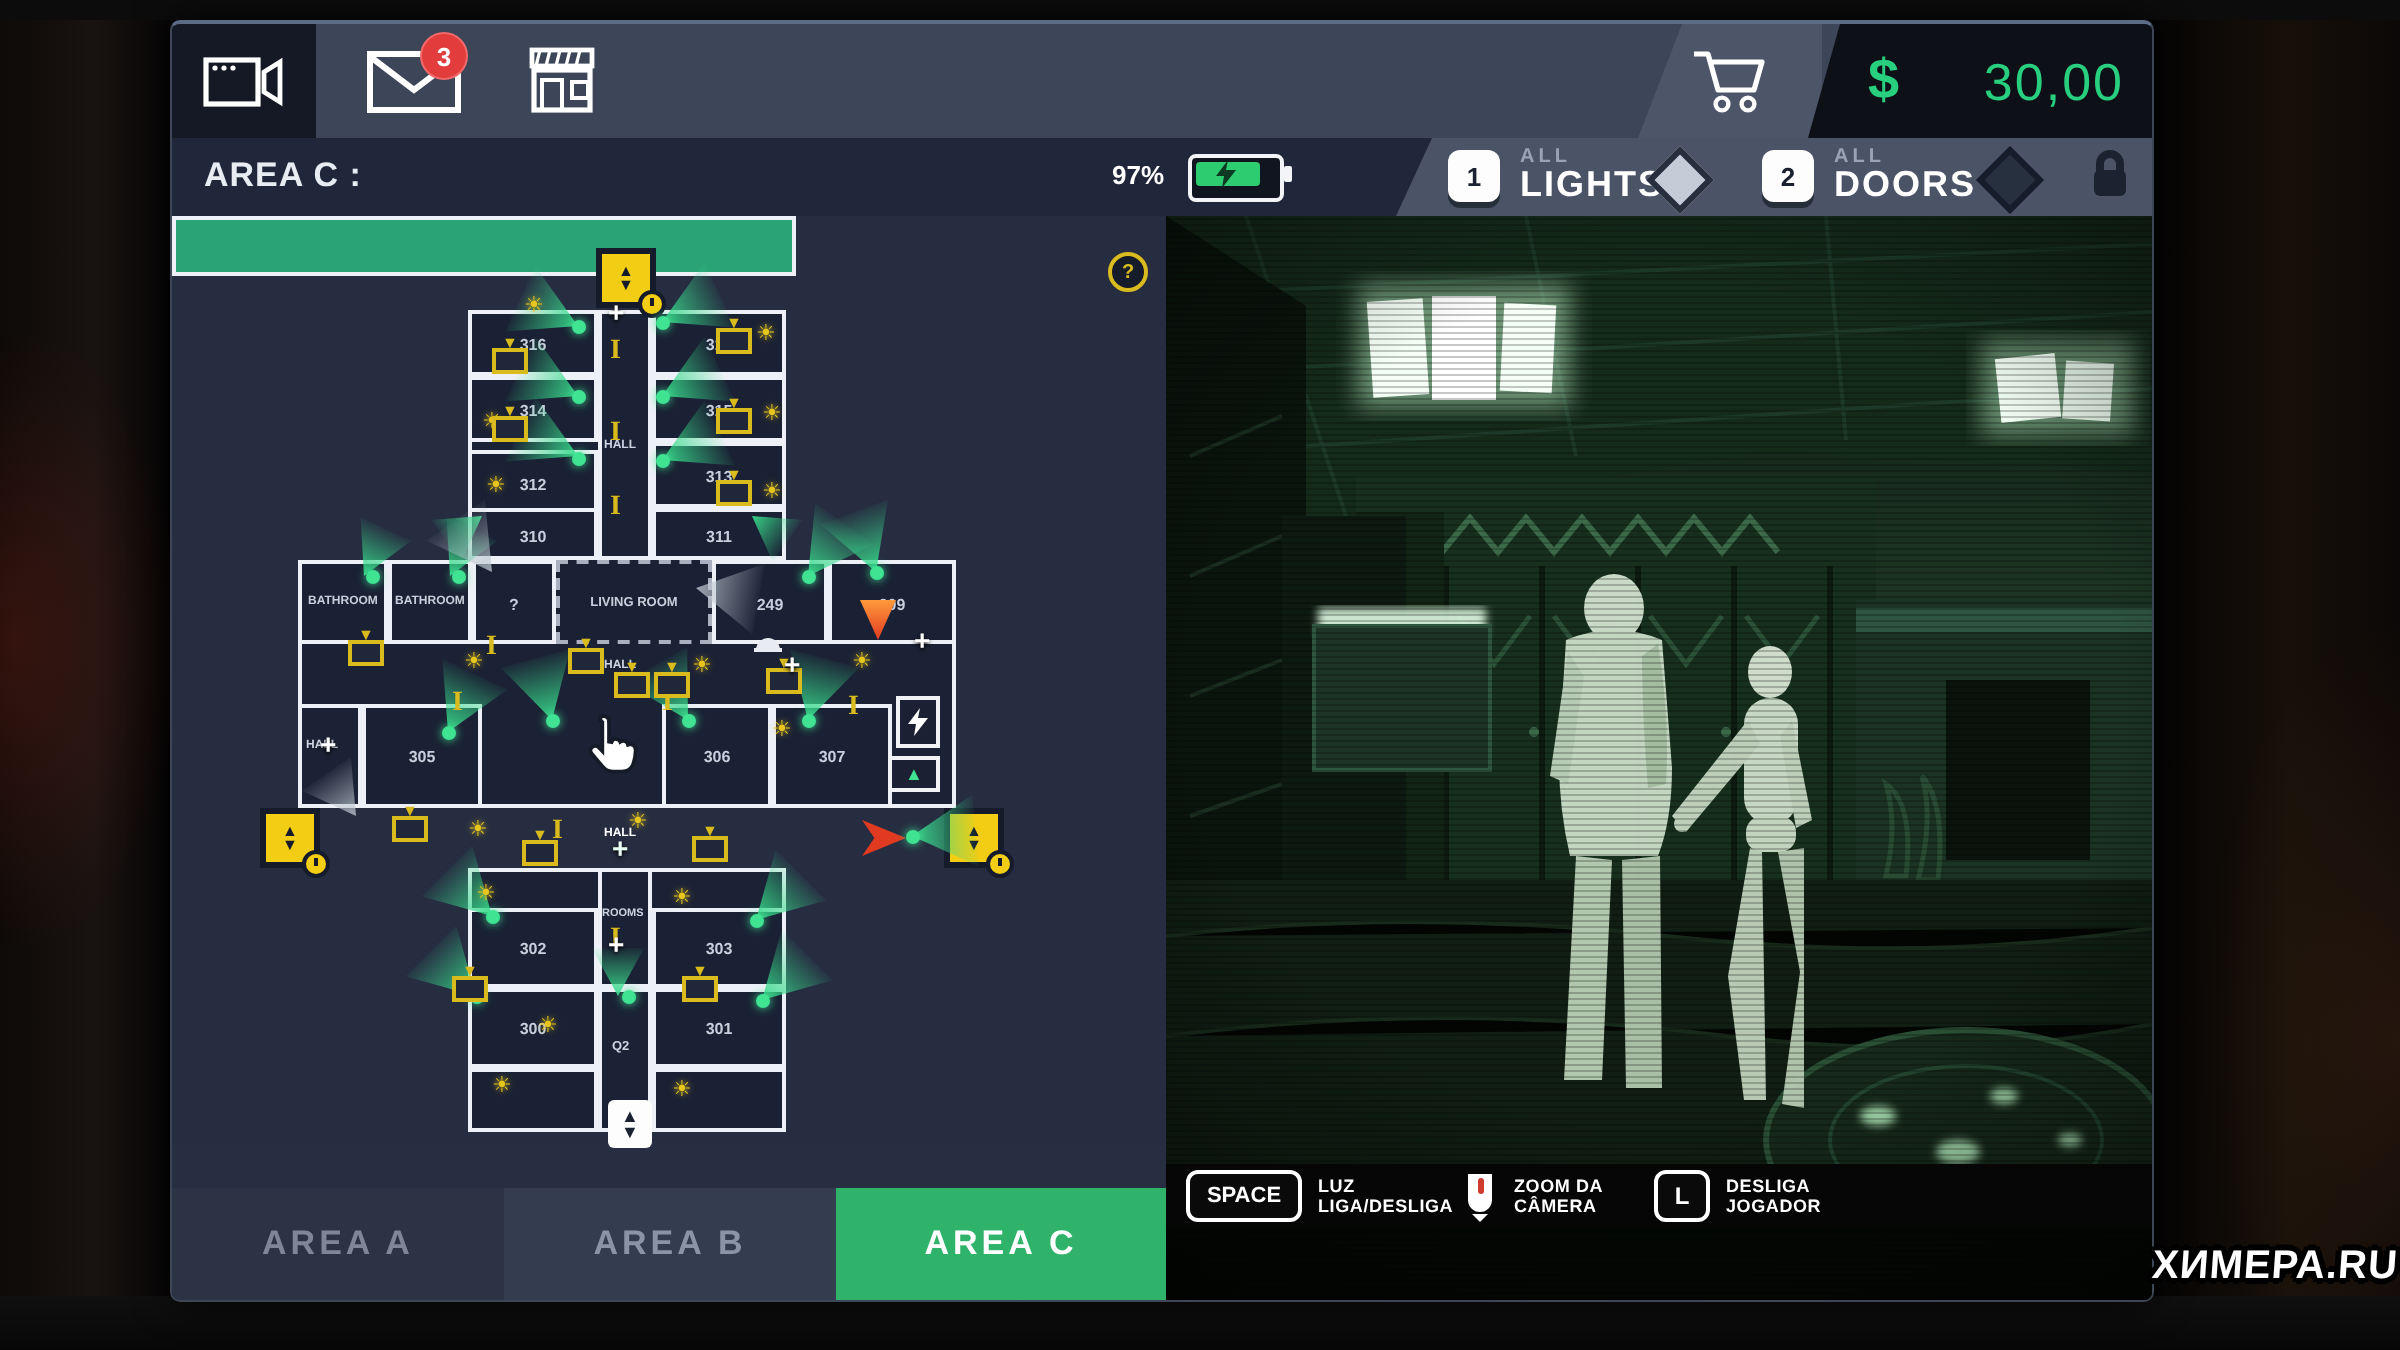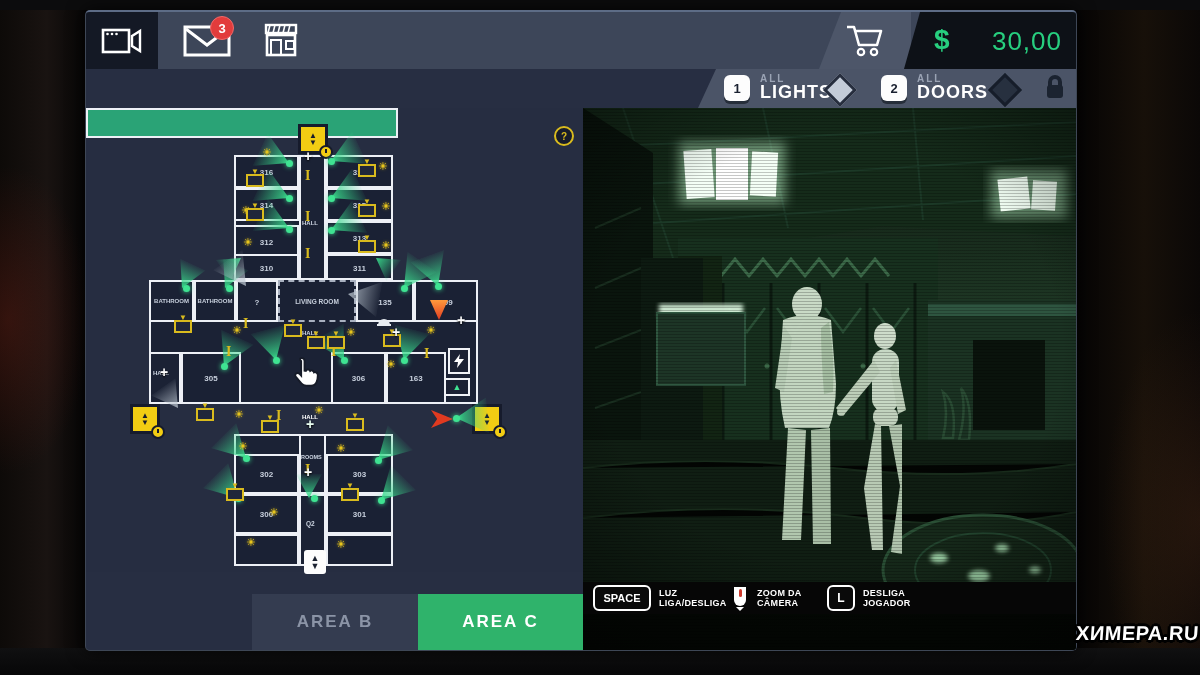--- a/index.html
+++ b/index.html
@@ -142,20 +142,31 @@
         <circle cx="16" cy="29" r="3.2" fill="none" stroke="#fff" stroke-width="2.2"></circle>
         <circle cx="29" cy="29" r="3.2" fill="none" stroke="#fff" stroke-width="2.2"></circle>
       </svg>
     </div>
     <div class="abs" id="money-seg">
       <span class="cur">$</span>
       <span class="val">30,00</span>
     </div>
   </div>
 
+  <div class="abs" id="areabar">
+    <div class="abs" id="area-title">AREA C :</div>
+    <div class="abs" id="battery-pct">97%</div>
+    <div class="abs" id="battery">
+      <div class="fill"></div>
+        <div class="nub"></div>
+      <svg width="12" height="14" viewBox="0 0 12 14" style="position:absolute;left:11px;top:1px;">
+        <polygon points="7,0 1,8 5,8 4,14 11,5 6,5" fill="#0d3a22"></polygon>
+      </svg>
+    </div>
+  </div>
   <div class="abs" id="switchbar">
     <div class="abs keycap" style="left:26px;top:6px;">1</div>
     <div class="abs swlbl" style="left:62px;top:4px;">
       <div class="all">ALL</div>
       <div class="big">LIGHTS</div>
     </div>
     <div class="abs diamond d-light" style="left:130px;top:9px;"></div>
     <div class="abs keycap" style="left:183px;top:6px;">2</div>
     <div class="abs swlbl" style="left:219px;top:4px;">
       <div class="all">ALL</div>
@@ -208,37 +219,37 @@
     <div class="room" style="left:108px;top:172px;width:42px;height:42px;">
         <span class="rnum" style="top:16px;font-size:6px;">BATHROOM</span>
       </div>
     <div class="room" style="left:150px;top:172px;width:42px;height:42px;">
         <span class="rnum" style="top:16px;">?</span>
       </div>
     <div class="room" style="left:192px;top:172px;width:78px;height:42px;border-style:dashed;border-color:#a9b1c0;">
         <span class="rnum" style="top:16px;font-size:6.5px;">LIVING ROOM</span>
       </div>
     <div class="room" style="left:270px;top:172px;width:58px;height:42px;">
-        <span class="rnum" style="top:16px;">135</span>
+        <span class="rnum" style="top:16px;">249</span>
       </div>
     <div class="room" style="left:328px;top:172px;width:64px;height:42px;">
         <span class="rnum" style="top:16px;">309</span>
       </div>
     <span class="t" style="left:216px;top:222px;font-size:6px;">HALL</span>
 
     <div class="corr" style="left:63px;top:244px;width:32px;height:52px;"></div>
     <span class="t" style="left:67px;top:262px;font-size:6px;">HALL</span>
     <div class="room" style="left:95px;top:244px;width:60px;height:52px;">
         <span class="rnum" style="top:20px;">305</span>
       </div>
     <div class="room" style="left:245px;top:244px;width:55px;height:52px;">
         <span class="rnum" style="top:20px;">306</span>
       </div>
     <div class="room" style="left:300px;top:244px;width:60px;height:52px;">
-        <span class="rnum" style="top:20px;">163</span>
+        <span class="rnum" style="top:20px;">307</span>
       </div>
     <div class="wbox" style="left:362px;top:240px;width:22px;height:26px;">
       <svg width="10" height="14" viewBox="0 0 10 14">
           <polygon points="6,0 0,8 4,8 3,14 10,5 5,5" fill="#fff"></polygon>
         </svg>
     </div>
     <div class="wbox" style="left:358px;top:270px;width:26px;height:18px;">
       <span style="color:#3fe392;font-size:9px;">▲</span>
     </div>
 
@@ -415,20 +426,23 @@
     <svg class="abs" style="left:290px;top:206px;" width="16" height="12" viewBox="0 0 16 12">
       <path d="M2,11 a6,6 0 0 1 12,0 Z" fill="#e8ecf2"></path>
         <rect x="1" y="10" width="14" height="2" fill="#e8ecf2"></rect>
     </svg>
 
     <svg class="abs" style="left:203px;top:248px;" width="34" height="38" viewBox="0 0 32 36">
       <path d="M12 2 c1.6 0 2.6 1 2.6 2.8 V14 l1.2.2 c.3-1 1.3-1.6 2.4-1.4 .8.1 1.4.6 1.7 1.3 .5-.4 1.2-.6 1.9-.4 1 .2 1.6.9 1.8 1.8 .5-.2 1-.3 1.6-.1 1.3.3 2 1.3 2 2.8 0 2.5-.4 4.6-1.2 6.6 -.9 2.2-2.6 3.4-5.2 3.4 h-4.6 c-1.9 0-3.2-.6-4.4-2 l-5.4-6.4 c-.9-1.1-.8-2.4.2-3.2 1-.8 2.3-.7 3.3.3 l1.5 1.6 V4.8 C9.4 3 10.4 2 12 2 Z" fill="#ffffff" stroke="#161b28" stroke-width="1.8"></path>
     </svg>
   </div>
 
+  <div class="tab" style="left:0;width:166px;background:#2c3344;color:#7e8798;">
+      <span>AREA A</span>
+    </div>
   <div class="tab" style="left:332px;width:165px;background:#2fb36b;color:#ffffff;">
       <span>AREA C</span>
     </div>
   <div class="tab" style="left:166px;width:166px;background:#343c50;color:#8b94a6;">
       <span>AREA B</span>
     </div>
 
   <div class="abs" id="campanel">
     <svg width="493" height="542" viewBox="0 0 493 542">
       <defs>

